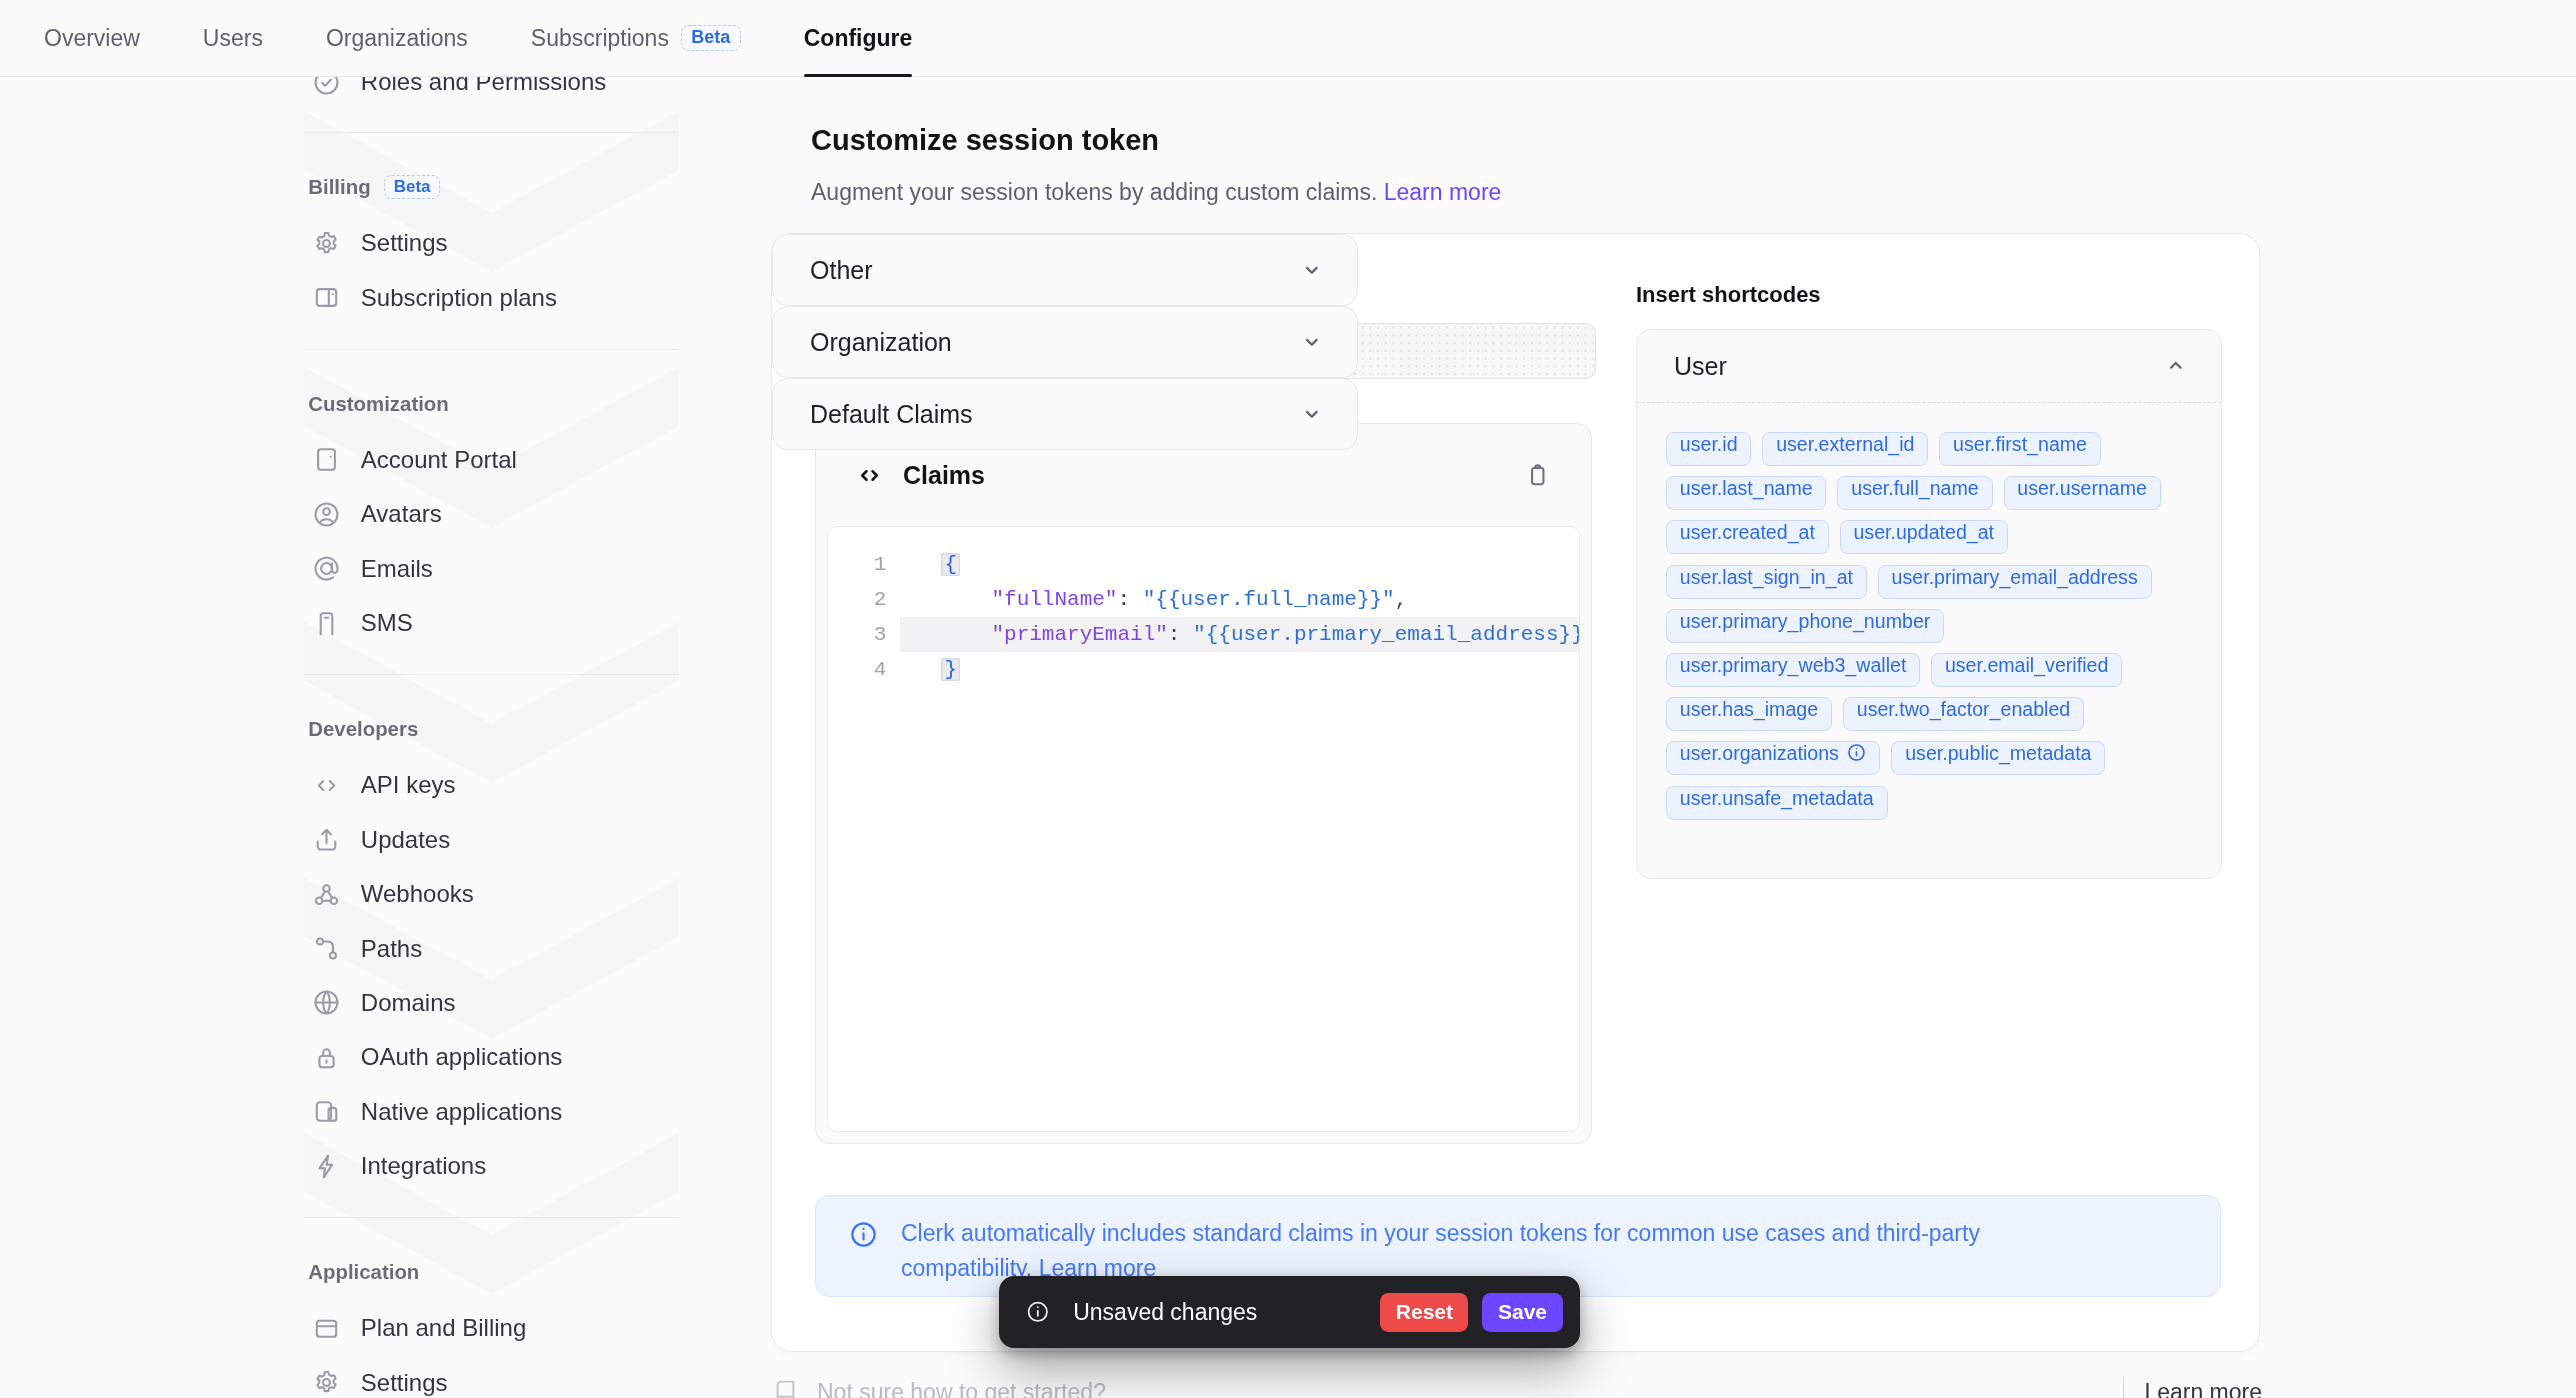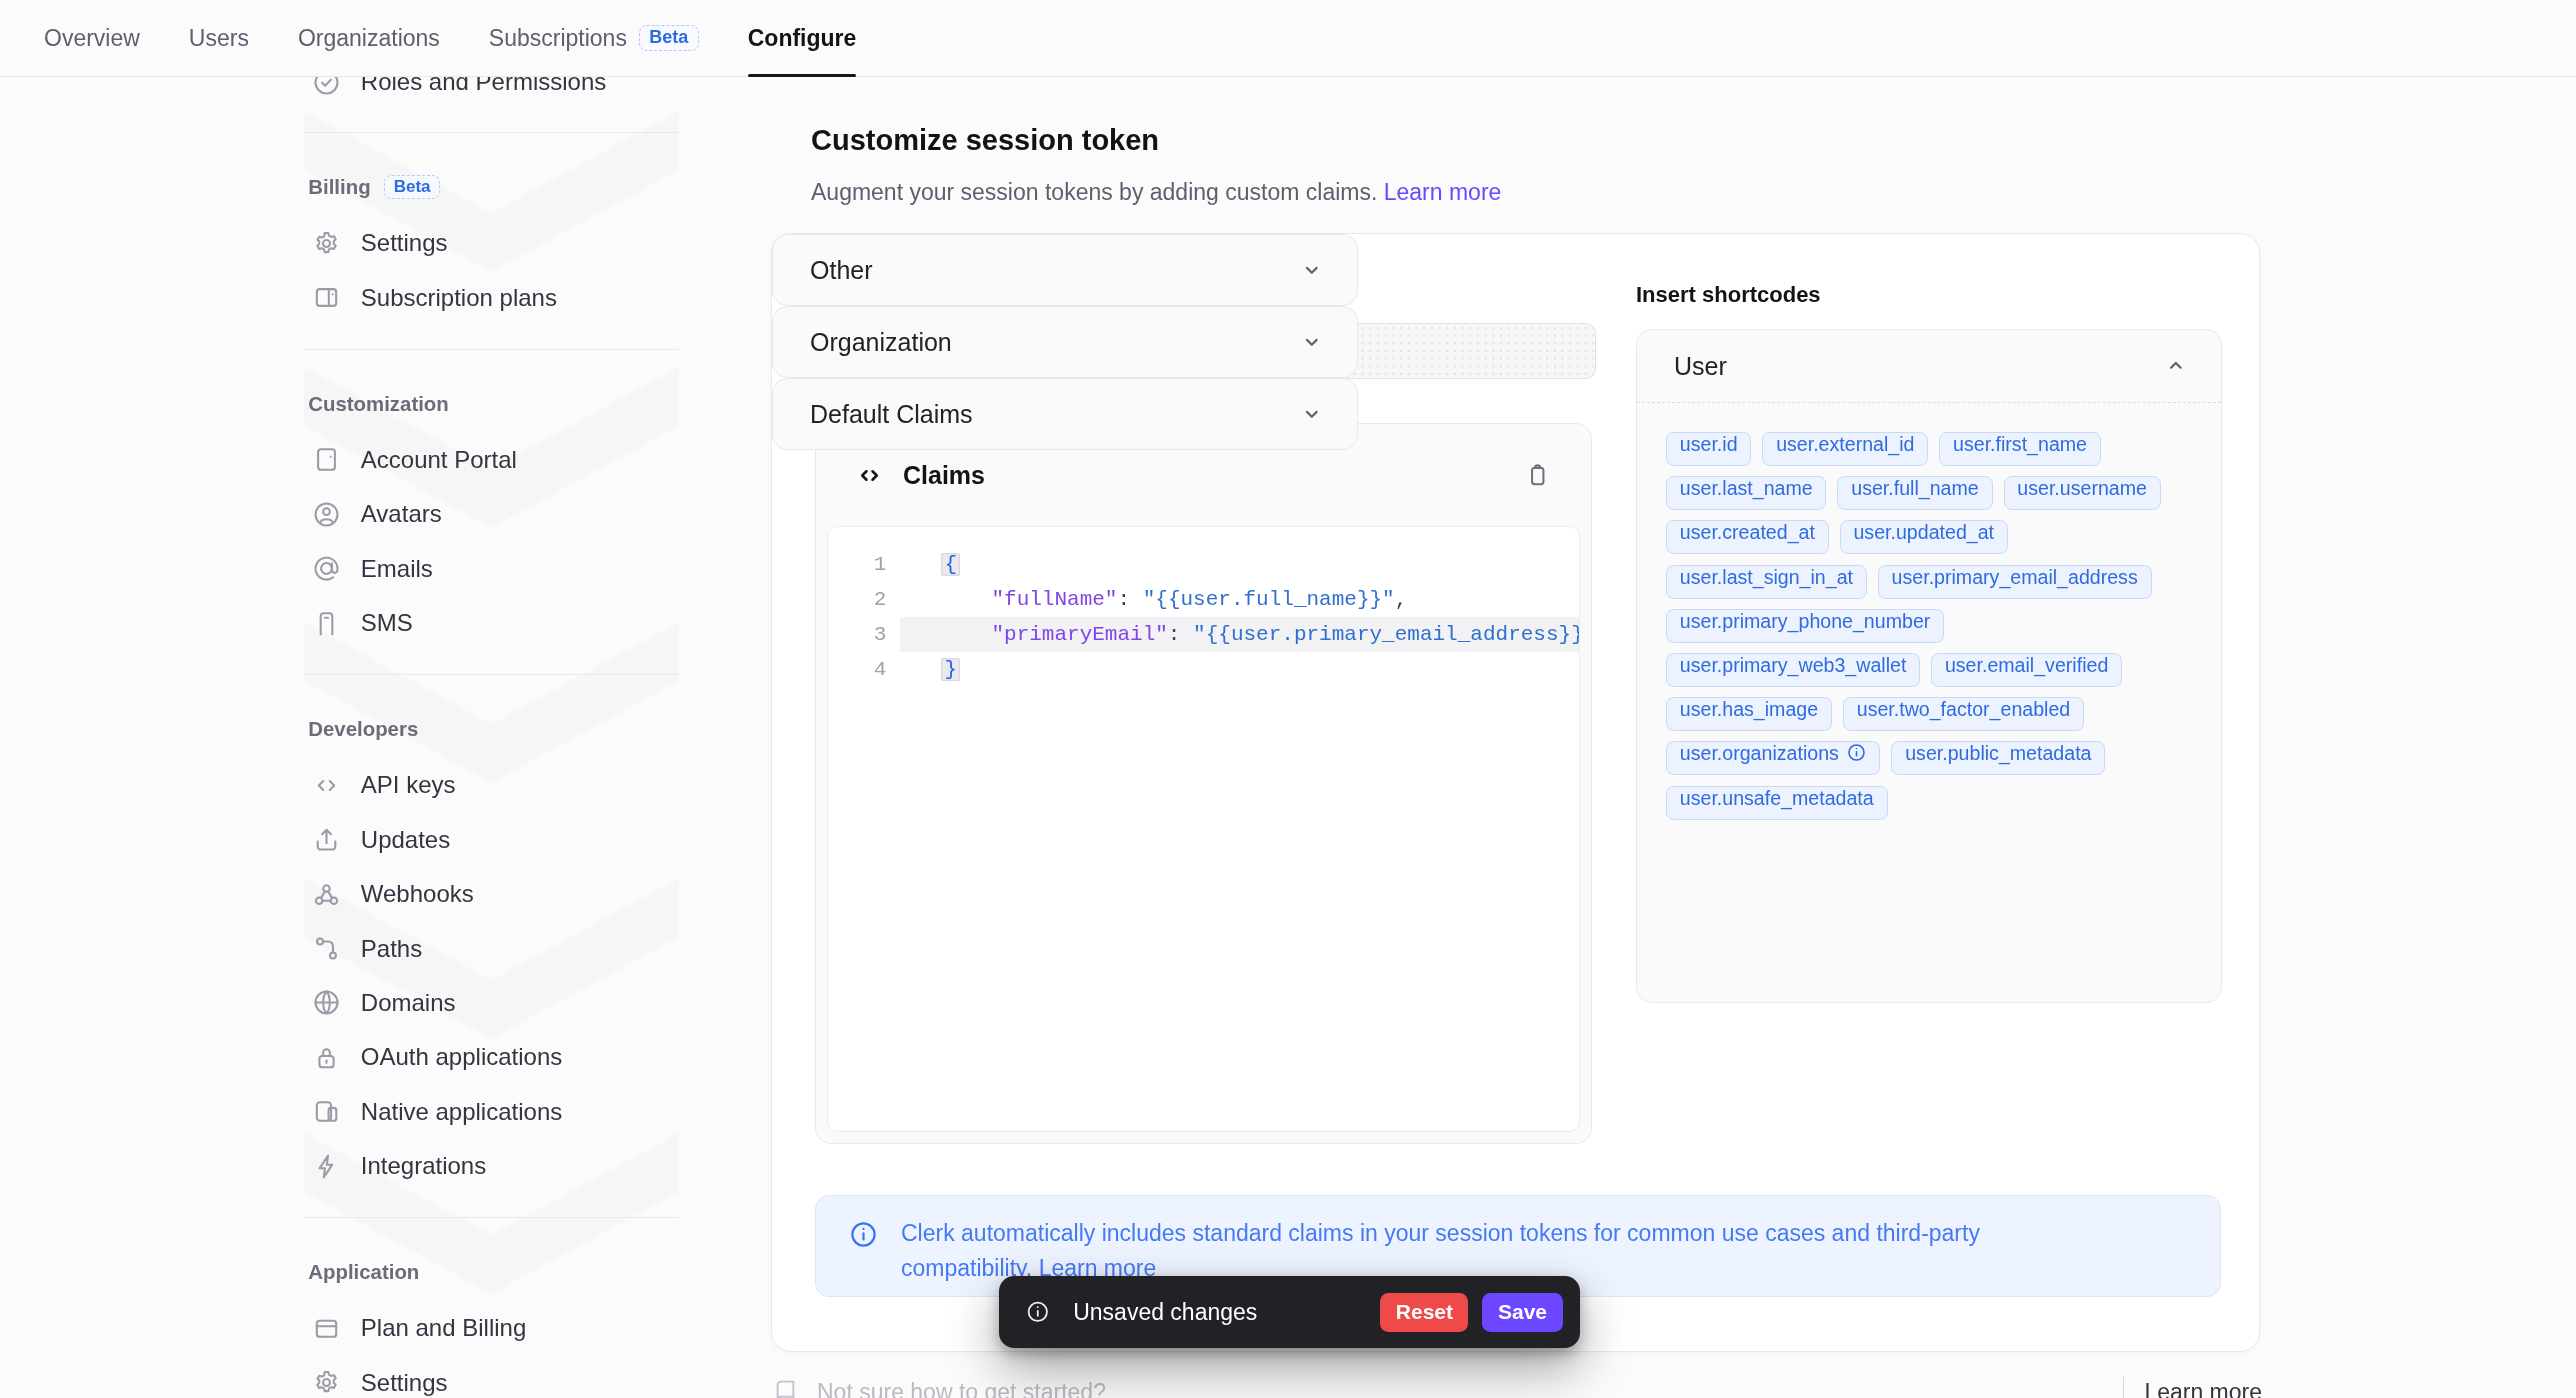--- a/index.html
+++ b/index.html
@@ -60,21 +60,21 @@
   .crow{display:flex;height:35px}
   .gut{width:72px;flex:none;text-align:right;padding-right:13.6px;color:#a0a1ab}
   .cl{flex:1;white-space:pre;padding-left:41px;overflow:hidden}
   .crow.active .cl{background:#f2f2f4}
   .tk-key{color:#8045e5}
   .tk-str{color:#2f6fd0}
   .tk-punc{color:#3f4250}
   .tk-brace{color:#2563eb;background:#e9e9ee;box-shadow:inset 0 0 0 1.3px #d8d8de;border-radius:2.6px;padding:0 3.4px}
 
   .sc-title{left:864px;top:48px;font-size:22px;font-weight:600;color:#131316}
-  .user-panel{left:864px;top:95px;width:586px;height:674px;background:#fafafa;
+  .user-panel{left:864px;top:95px;width:586px;height:550px;background:#fafafa;
     border:0.9px solid #e9e9eb;border-radius:15.3px;overflow:hidden}
   .acc-head{height:72px;display:flex;align-items:center;padding:0 32px 0 37px;font-size:25px;
     color:#212227;font-weight:500;cursor:pointer}
   .acc-head .chev{margin-left:auto;width:25.6px;height:25.6px;color:#5e5f6e;display:flex}
   .chips-wrap{border-top:0.9px dashed #dedee2;padding:29px 29px 0 29px}
   .chip-row{display:flex;gap:11px;margin-bottom:10.2px}
   .chip{height:34px;display:inline-flex;align-items:flex-start;gap:6.8px;padding:0 12.8px;
     border:0.9px solid #c8d9f8;background:#edf3fe;color:#2e6be0;font-size:19.6px;border-radius:7.7px;
     cursor:pointer;white-space:nowrap}
   .chip .ci{width:21px;height:21px;display:flex}
@@ -106,21 +106,21 @@
     font-size:21px;font-weight:600;color:#fff;cursor:pointer;border:none}
   .btn.reset{width:88px;background:#ef4a4a;margin-left:auto}
   .btn.save{width:81px;background:#6c47ff;margin-left:13.6px}
 </style>
 </head>
 <body>
 
 <div class="screen">
 
   <header class="topnav">
-    <div id="nav" style="display:flex;gap:49px;height:100%;align-items:center">
+    <div id="nav" style="display:flex;gap:63px;height:100%;align-items:center">
         <div class="nav-item">
           <span>Overview</span>
         </div>
         <div class="nav-item">
           <span>Users</span>
         </div>
         <div class="nav-item">
           <span>Organizations</span>
         </div>
         <div class="nav-item">

